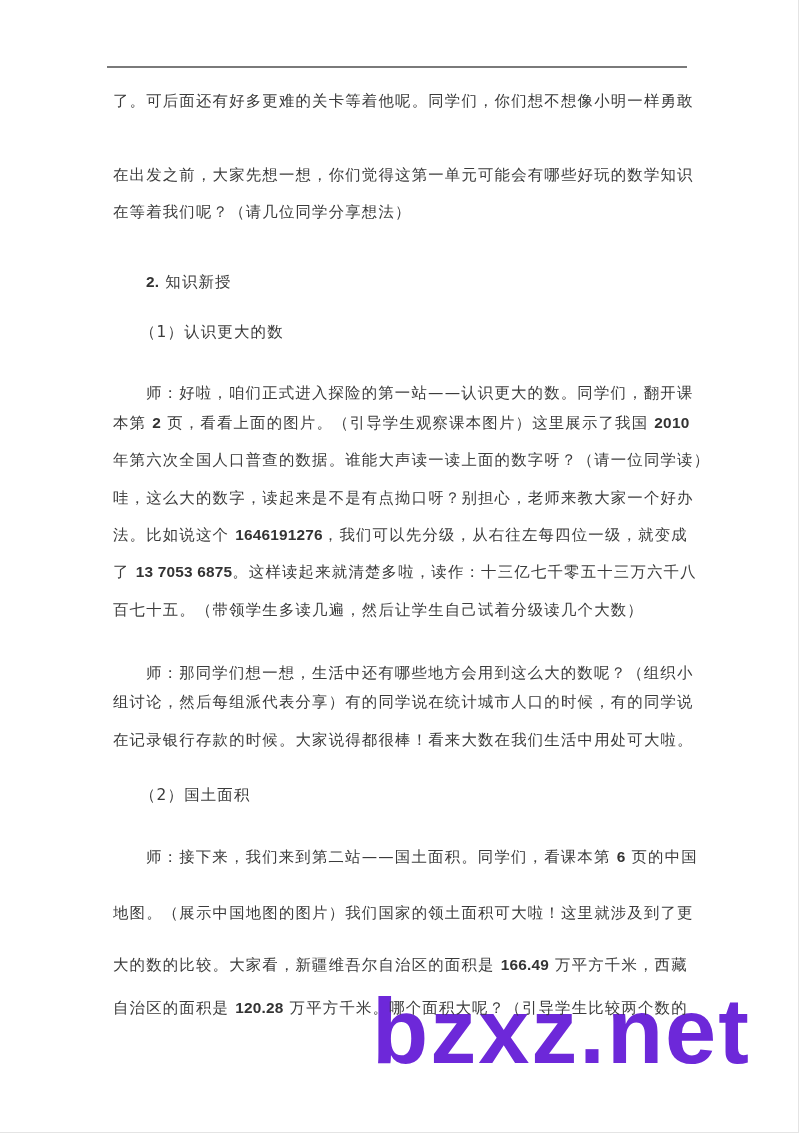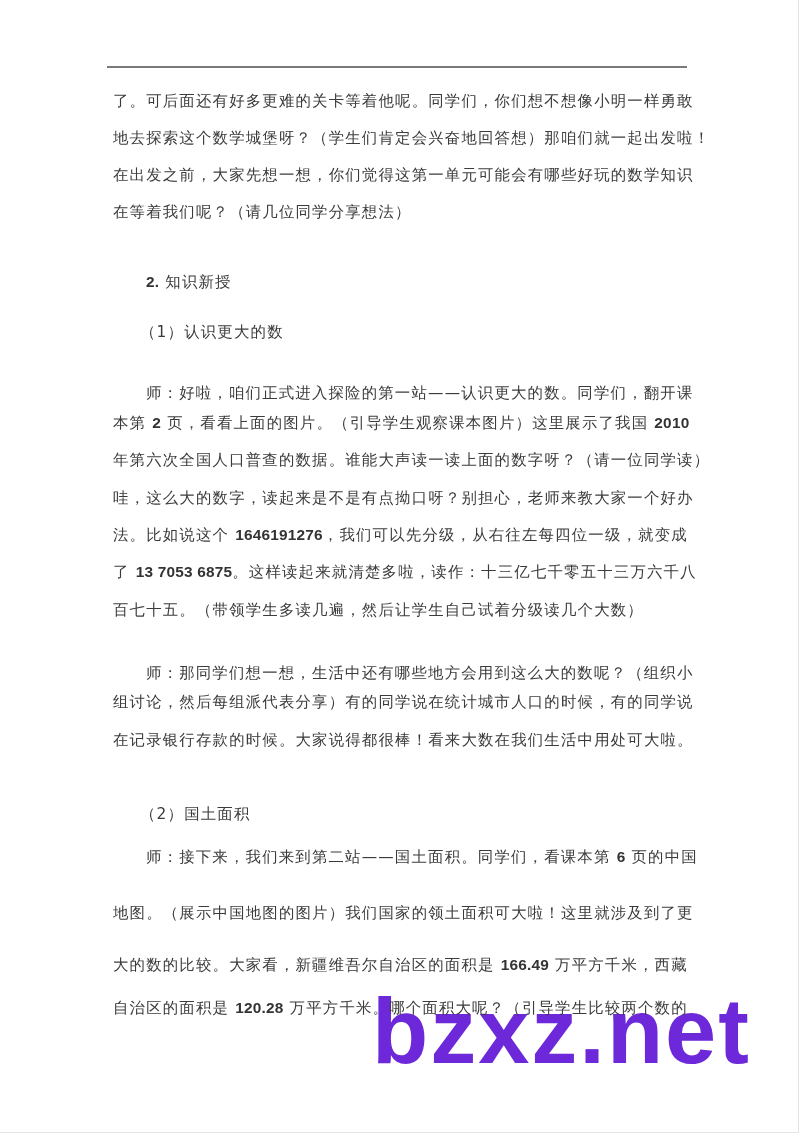--- a/index.html
+++ b/index.html
@@ -69,21 +69,20 @@
 </head>
 <body>
 
 <div class="page">
   <div class="watermark">bzxz.net</div>
 
   <div class="text-layer">
     <div class="header-rule"></div>
 
     <div class="line" style="top:91px">了。可后面还有好多更难的关卡等着他呢。同学们，你们想不想像小明一样勇敢</div>
-    <div class="line" style="top:128px">地去探索这个数学城堡呀？（学生们肯定会兴奋地回答想）那咱们就一起出发啦！</div>
     <div class="line" style="top:165px">在出发之前，大家先想一想，你们觉得这第一单元可能会有哪些好玩的数学知识</div>
     <div class="line" style="top:202px">在等着我们呢？（请几位同学分享想法）</div>
 
     <div class="line h2" style="top:272px">
       <span class="num">2.</span>
       <span>知识新授</span>
     </div>
 
     <div class="line h3" style="top:322px">（1）认识更大的数</div>
 
@@ -98,21 +97,21 @@
     </div>
     <div class="line" style="top:562px">
       <span>了 </span><span class="num">13 7053 6875</span><span>。这样读起来就清楚多啦，读作：十三亿七千零五十三万六千八</span>
     </div>
     <div class="line" style="top:600px">百七十五。（带领学生多读几遍，然后让学生自己试着分级读几个大数）</div>
 
     <div class="line indent" style="top:655px">师：那同学们想一想，生活中还有哪些地方会用到这么大的数呢？（组织小</div>
     <div class="line" style="top:692px">组讨论，然后每组派代表分享）有的同学说在统计城市人口的时候，有的同学说</div>
     <div class="line" style="top:730px">在记录银行存款的时候。大家说得都很棒！看来大数在我们生活中用处可大啦。</div>
 
-    <div class="line h3" style="top:804px">（2）国土面积</div>
+    <div class="line h3" style="top:785px">（2）国土面积</div>
 
     <div class="line indent" style="top:839px">
       <span>师：接下来，我们来到第二站——国土面积。同学们，看课本第 </span><span class="num">6</span><span> 页的中国</span>
     </div>
     <div class="line" style="top:903px">地图。（展示中国地图的图片）我们国家的领土面积可大啦！这里就涉及到了更</div>
     <div class="line" style="top:955px">
       <span>大的数的比较。大家看，新疆维吾尔自治区的面积是 </span><span class="num">166.49</span><span> 万平方千米，西藏</span>
     </div>
     <div class="line" style="top:998px">
       <span>自治区的面积是 </span><span class="num">120.28</span><span> 万平方千米。哪个面积大呢？（引导学生比较两个数的</span>

